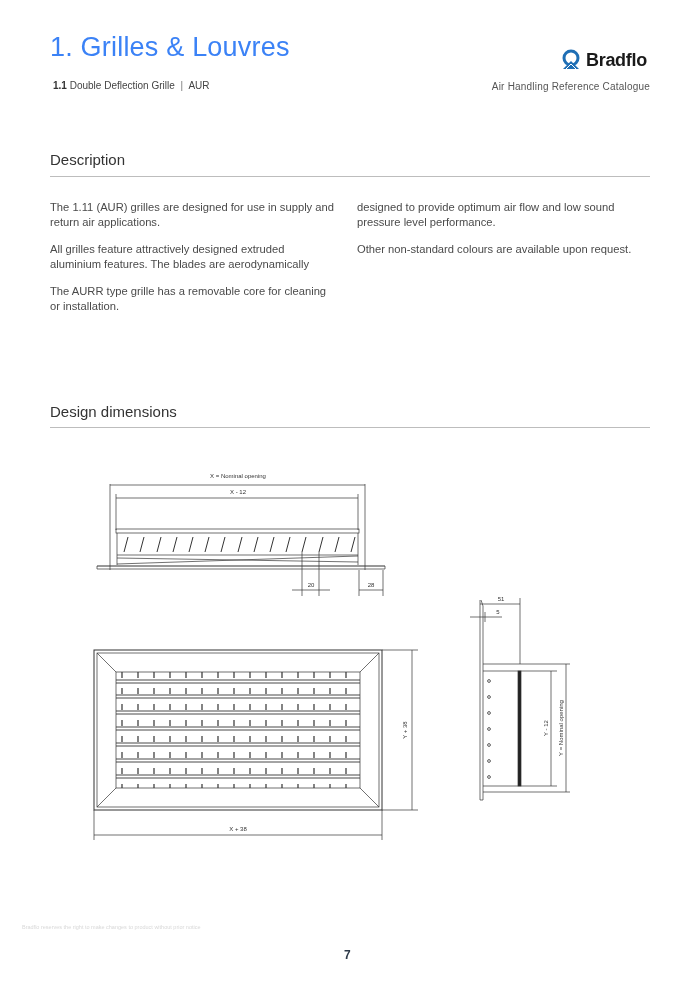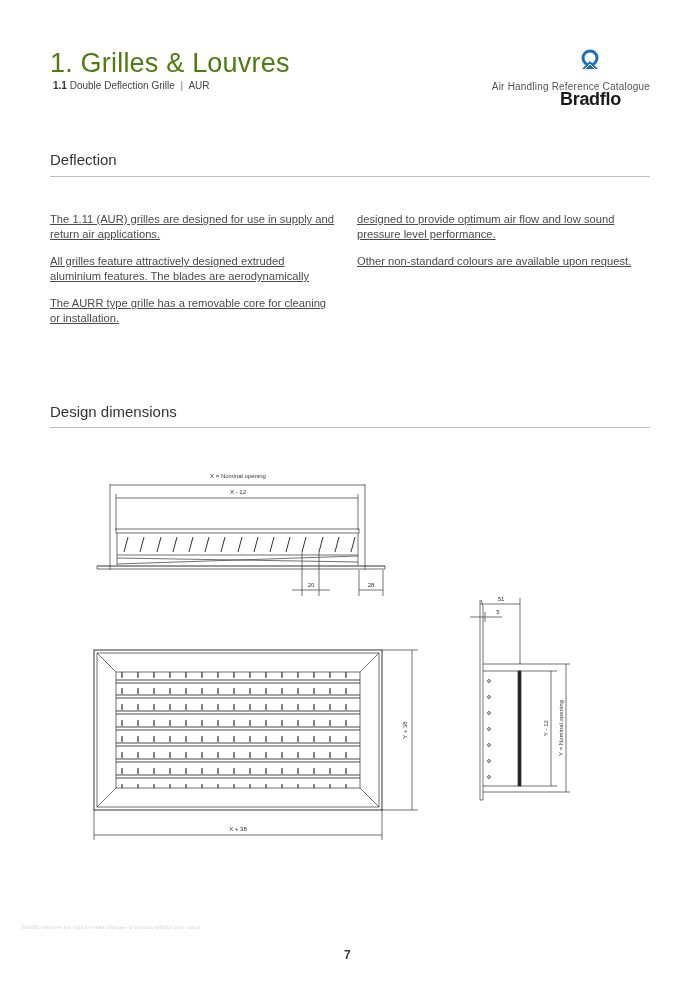--- a/index.html
+++ b/index.html
@@ -1,27 +1,27 @@
 <!DOCTYPE html>
 <html><head>
 <meta charset="utf-8">
 <style>
   html, body { margin: 0; padding: 0; background: #ffffff; }
   body { width: 700px; height: 990px; position: relative; overflow: hidden; font-family: "Liberation Sans", sans-serif; color: #3a3a3a; }
   .abs { position: absolute; }
-  .title { left: 50px; top: 48px; font-size: 27px; color: #4d7c0f; font-weight: normal; letter-spacing: 0.2px; }
+  .title { left: 50px; top: 32px; font-size: 27px; color: #3b82f6; font-weight: normal; letter-spacing: 0.2px; }
   .subtitle { left: 53px; top: 80px; font-size: 10px; color: #444; }
   .subtitle b { font-weight: bold; color: #333; }
-  .logo { left: 560px; top: 49px; display: flex; align-items: center; gap: 18px; flex-direction: column; }
+  .logo { left: 560px; top: 49px; display: flex; align-items: center; gap: 4px; }
   .logo-text { font-size: 18px; font-weight: bold; color: #1a1a1a; letter-spacing: -0.3px; }
   .catalogue { right: 50px; top: 81px; font-size: 10px; color: #555; letter-spacing: 0.2px; }
   .section-title { left: 50px; font-size: 15px; color: #333; }
   .rule { left: 50px; width: 600px; height: 1px; background: #bdbdbd; }
   .col { font-size: 11.2px; line-height: 15px; color: #4a4a4a; }
-  .col p { margin: 12px 0 12px 0; text-decoration: underline; }
+  .col p { margin: 0 0 12px 0; }
   .footer-note { left: 22px; top: 924px; font-size: 5.5px; color: #d8d8d8; }
   .page-num { left: 344px; top: 948px; font-size: 12px; font-weight: bold; color: #2f3b4a; }
   .dim-label { font-family: "Liberation Sans", sans-serif; font-size: 6px; fill: #333; }
 </style>
 </head>
 <body>
 
 <div class="abs title">1. Grilles &amp; Louvres</div>
 <div class="abs subtitle">
   <b>1.1</b>
@@ -33,21 +33,21 @@
 <div class="abs logo">
   <svg width="22" height="22" viewBox="0 0 22 22">
     <circle cx="11" cy="9" r="7" fill="none" stroke="#1f6fb5" stroke-width="3"></circle>
     <path d="M3 20 L11 12 L19 20 Z" fill="#1f6fb5"></path>
     <path d="M6 20 L11 15 L16 20" fill="none" stroke="#ffffff" stroke-width="1"></path>
   </svg>
   <span class="logo-text">Bradflo</span>
 </div>
 <div class="abs catalogue">Air Handling Reference Catalogue</div>
 
-<div class="abs section-title" style="top:151px;">Deflection</div>
+<div class="abs section-title" style="top:151px;">Description</div>
 <div class="abs rule" style="top:176px;"></div>
 
 <div class="abs col" style="left:50px; top:200px; width:285px;">
   <p>The 1.11 (AUR) grilles are designed for use in supply and return air applications.</p>
   <p>All grilles feature attractively designed extruded aluminium features. The blades are aerodynamically</p>
   <p>The AURR type grille has a removable core for cleaning or installation.</p>
 </div>
 <div class="abs col" style="left:357px; top:200px; width:300px;">
   <p>designed to provide optimum air flow and low sound pressure level performance.</p>
   <p>Other non-standard colours are available upon request.</p>

